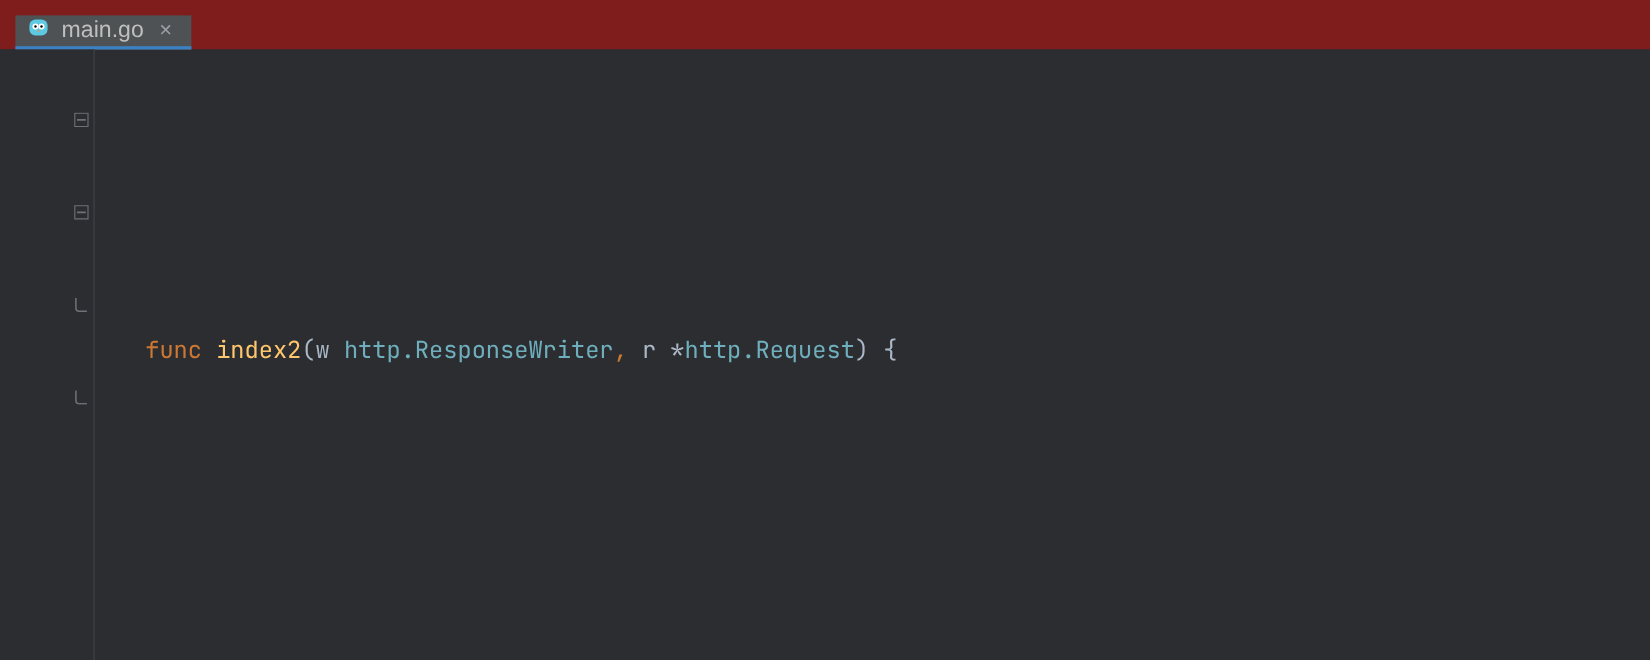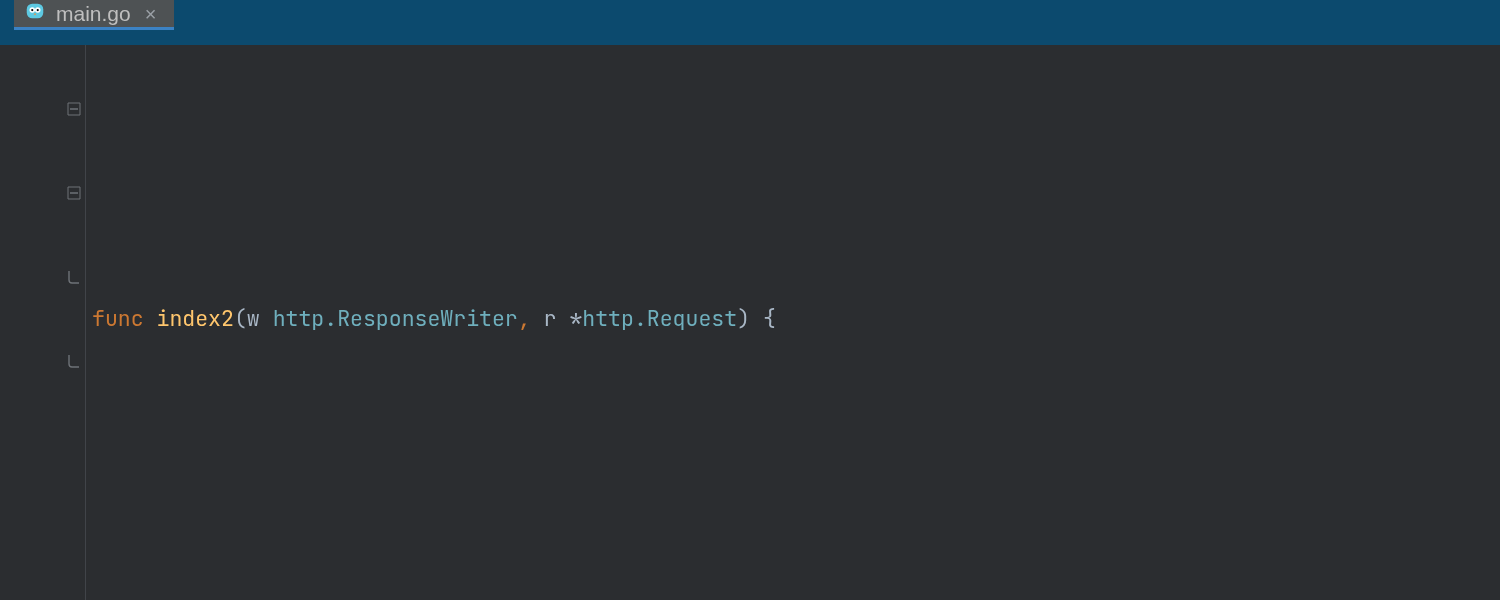--- a/index.html
+++ b/index.html
@@ -6,23 +6,23 @@
   html, body {
     width: 1500px;
     height: 600px;
     overflow: hidden;
     background: #2b2d30;
     font-family: "JetBrains Mono", "Menlo", "Consolas", monospace;
   }
   
   .tab-bar {
     height: 45px;
-    background: #0c4a6e;
+    background: #7f1d1d;
     display: flex;
-    align-items: flex-start;
+    align-items: flex-end;
     padding-left: 14px;
   }
   .tab {
     display: flex;
     align-items: center;
     gap: 10px;
     padding: 0 14px 0 10px;
     background: #4e5254;
     border-bottom: 3px solid #3b82c4;
     color: #bfbfbf;
@@ -63,20 +63,21 @@
   .gutter-icon svg { display: block; }
 
   .code {
     flex: 1;
     padding-top: 0;
     font-size: 21.5px;
     line-height: 42px;
     white-space: pre;
     color: #a9b7c6;
     position: relative;
+    margin-left: 40px;
   }
   .line {
     height: 42px;
     padding-left: 6px;
     position: relative;
   }
 
   
   .kw   { color: #cc7832; }      
   .fn   { color: #ffc66d; }      

